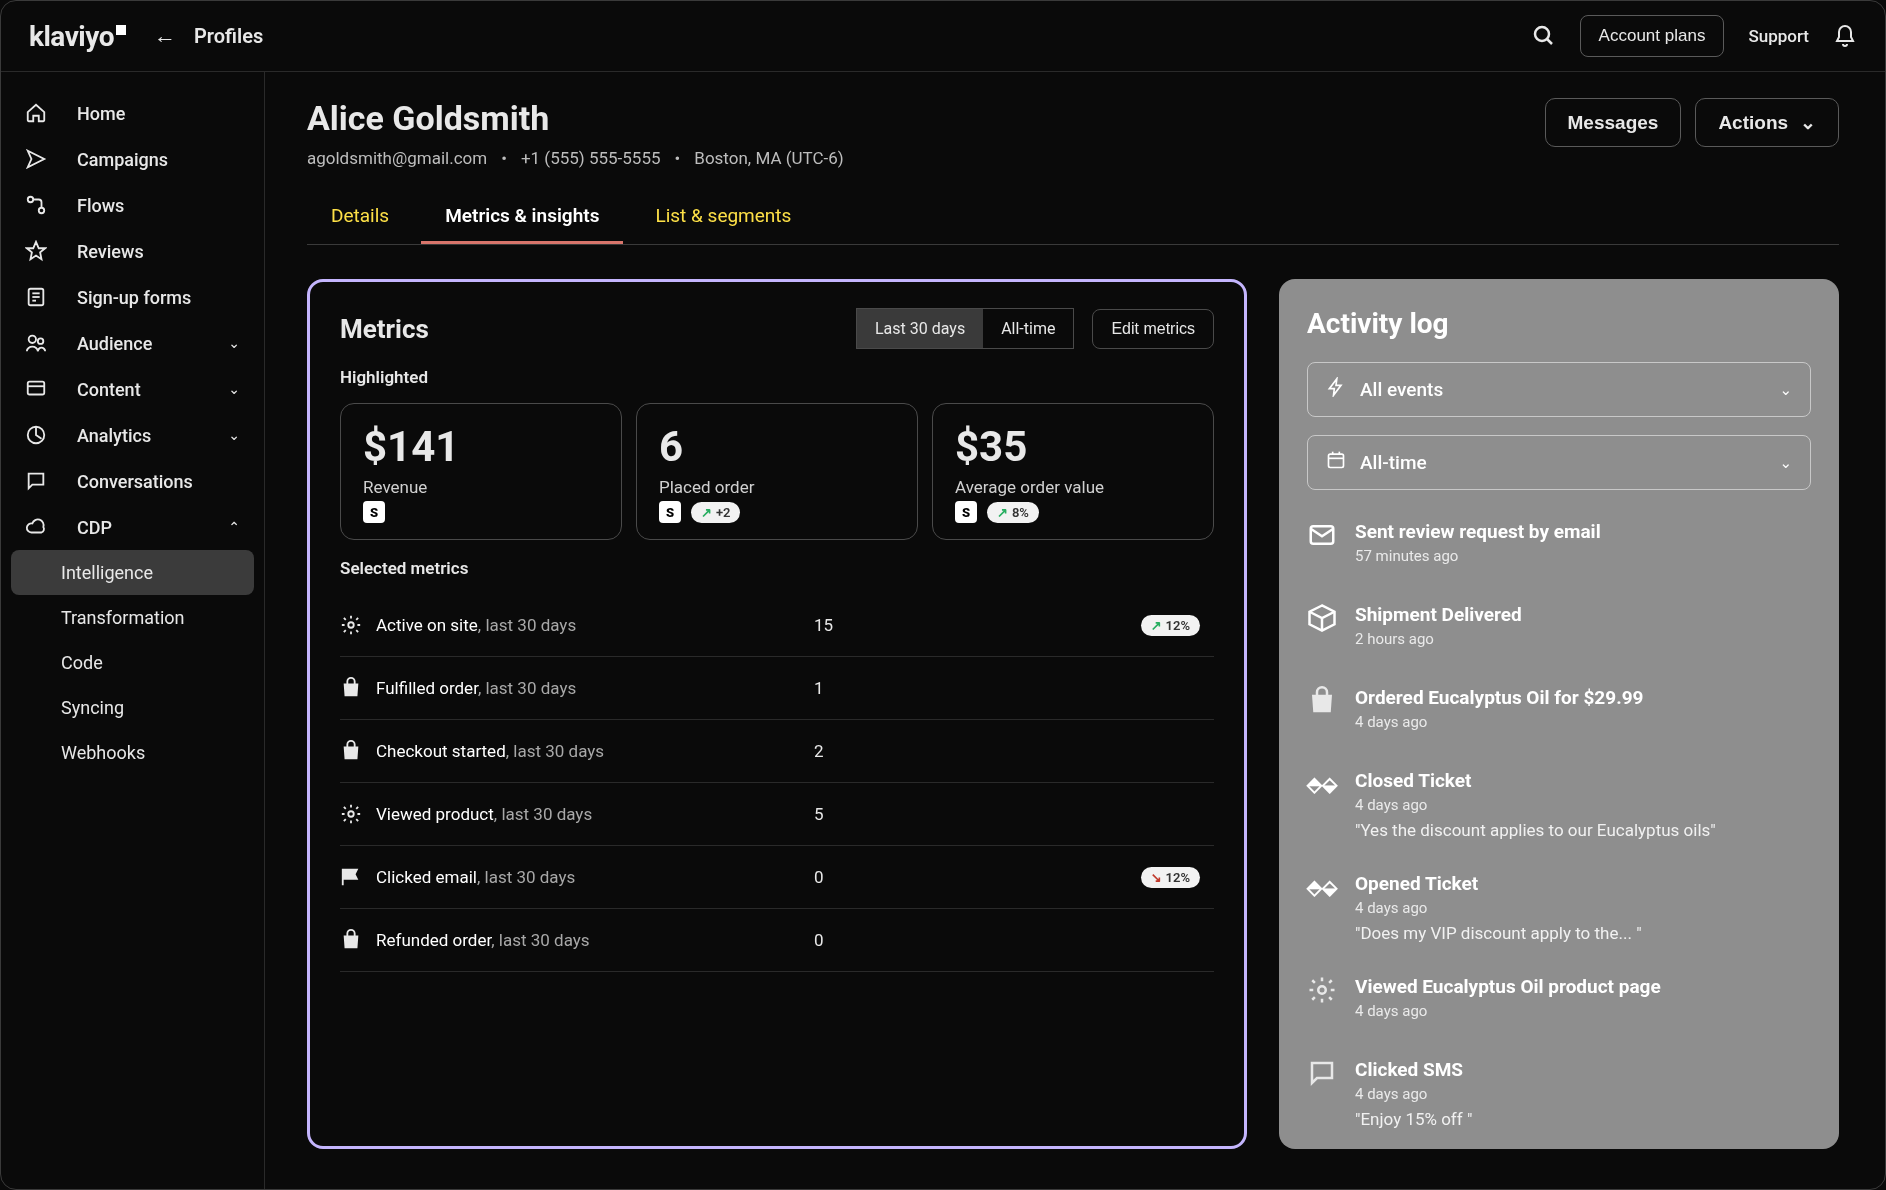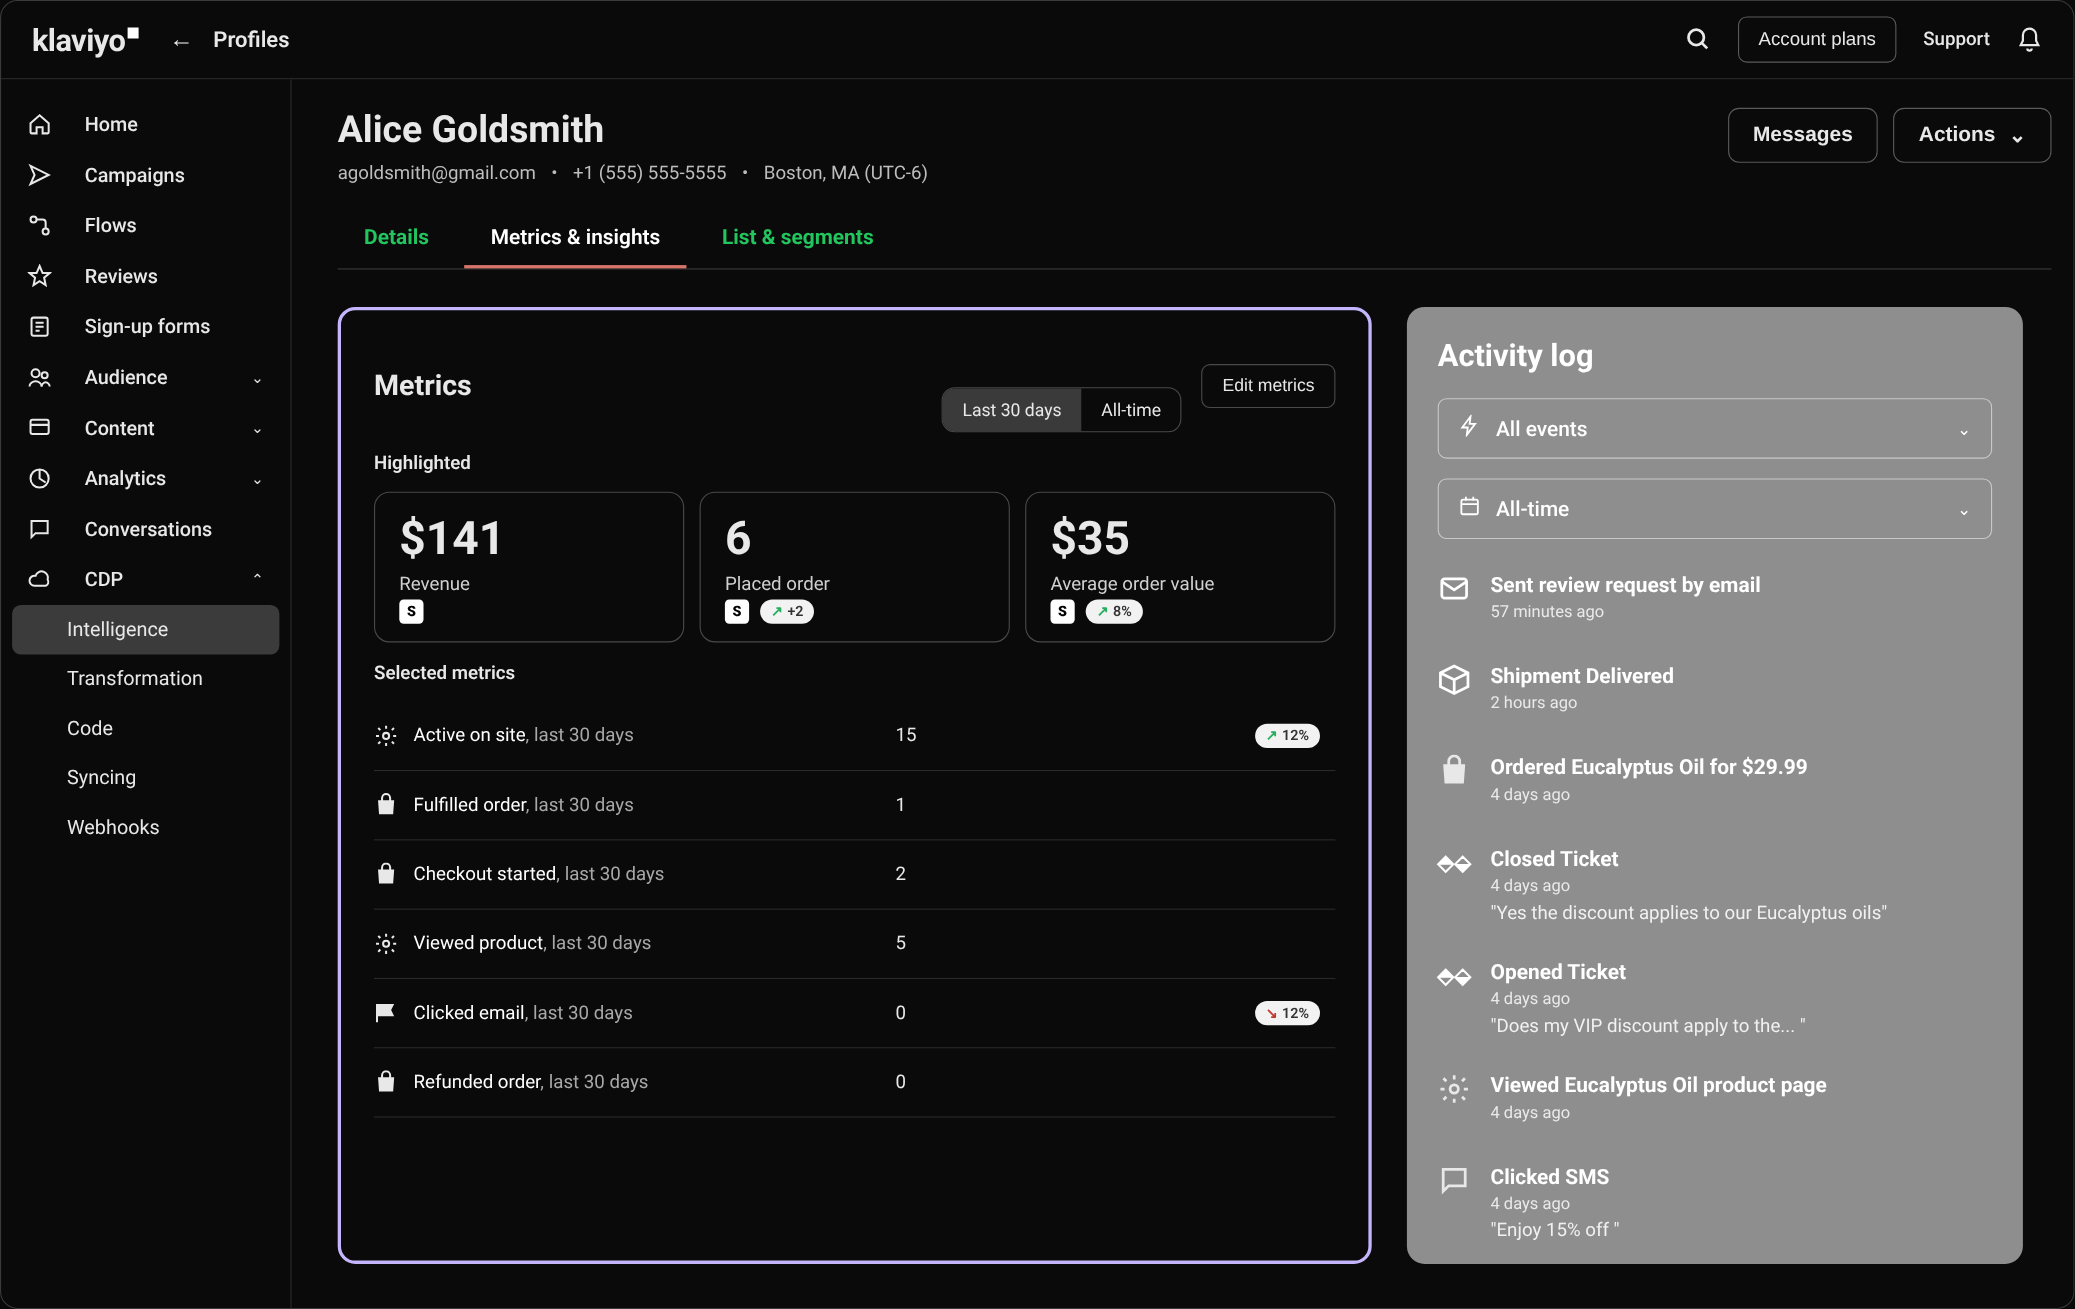--- a/index.html
+++ b/index.html
@@ -15,35 +15,35 @@
   .icon-btn { width:24px; height:24px; display:flex; align-items:center; justify-content:center; cursor:pointer;}
   .outline-btn { border:1px solid #5a5a5a; border-radius:8px; padding:10px 18px; font-size:17px; cursor:pointer; color:#e8e8e8; background:transparent; font-weight:500;}
   .text-link { font-size:17px; cursor:pointer; font-weight:500; }
   .main { display:flex; flex:1; overflow:hidden;}
   .sidebar { width:264px; border-right:1px solid #2a2a2a; padding:18px 10px; overflow-y:auto;}
   .nav-item { display:flex; align-items:center; gap:30px; padding:12px 14px; border-radius:8px; cursor:pointer; font-size:18px; font-weight:500; color:#e8e8e8;}
   .nav-item.sub { padding-left:50px; font-weight:400;}
   .nav-item.active { background:#3b3b3b;}
   .nav-icon { width:22px; height:22px; flex:0 0 22px; display:flex; align-items:center; justify-content:center;}
   .nav-chevron { margin-left:auto; font-size:14px;}
-  .content { flex:1; overflow-y:auto; padding:26px 20px 0 42px;}
+  .content { flex:1; overflow-y:auto; padding:26px 46px 0 42px;}
   .profile-header { display:flex; justify-content:space-between; align-items:flex-start; margin-bottom:8px;}
   .profile-name { font-size:34px; font-weight:700; margin-bottom:10px;}
   .profile-sub { font-size:17px; color:#bdbdbd; display:flex; gap:14px; align-items:center;}
   .btn-row { display:flex; gap:14px;}
   .ghost-btn { border:1px solid #5a5a5a; border-radius:10px; padding:12px 22px; font-size:19px; font-weight:600; cursor:pointer; color:#e8e8e8; background:transparent; display:flex; align-items:center; gap:12px;}
   .tabs { display:flex; gap:8px; border-bottom:1px solid #3a3a3a; margin-top:22px;}
-  .tab { padding:14px 24px; font-size:19px; font-weight:700; color:#22c55e; cursor:pointer; border-bottom:3px solid transparent;}
+  .tab { padding:14px 24px; font-size:19px; font-weight:400; color:#fde047; cursor:pointer; border-bottom:3px solid transparent;}
   .tab.active { color:#fff; font-weight:600; border-bottom-color:#d8756b;}
   .cols { display:flex; gap:32px; margin-top:34px;}
   .metrics-panel { width:940px; border:3px solid #c4b5fd; border-radius:16px; padding:26px 30px 0 30px;}
   .metrics-top { display:flex; align-items:center; justify-content:space-between; margin-bottom:18px;}
   .metrics-title { font-size:26px; font-weight:700;}
   .metrics-ctrls { display:flex; gap:18px; align-items:center;}
-  .seg { display:flex; border:1px solid #4a4a4a; border-radius:12px; overflow:hidden;margin-top:44px;}
+  .seg { display:flex; border:1px solid #4a4a4a; border-radius:0; overflow:hidden;}
   .seg-opt { padding:10px 18px; font-size:16px; cursor:pointer; color:#e8e8e8;}
   .seg-opt.active { background:#3a3a3a;}
   .edit-btn { border:1px solid #4a4a4a; border-radius:8px; padding:10px 18px; font-size:16px; cursor:pointer; background:transparent; color:#e8e8e8;}
   .sec-label { font-size:17px; font-weight:600; margin:18px 0 16px 0;}
   .cards { display:flex; gap:14px;}
   .metric-card { flex:1; border:1px solid #4a4a4a; border-radius:14px; padding:18px 22px 16px 22px;}
   .metric-val { font-size:42px; font-weight:700; margin-bottom:6px;}
   .metric-lbl { font-size:17px; color:#d0d0d0; margin-bottom:4px;}
   .metric-foot { display:flex; gap:10px; align-items:center;}
   .src-icon { width:22px; height:22px; background:#fff; border-radius:4px; display:flex; align-items:center; justify-content:center; color:#000; font-size:13px; font-weight:900;}

